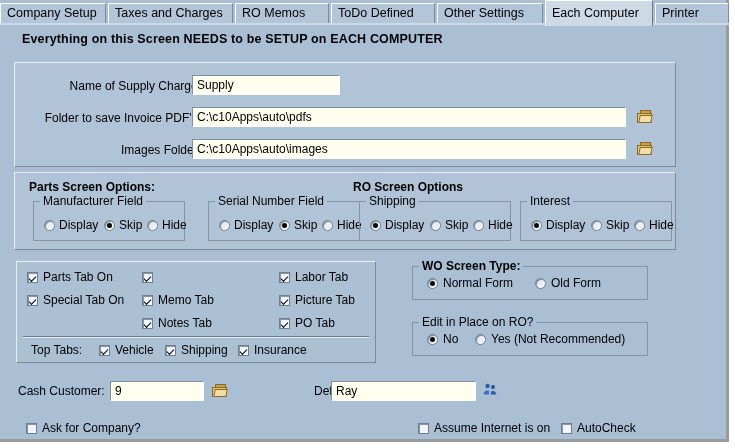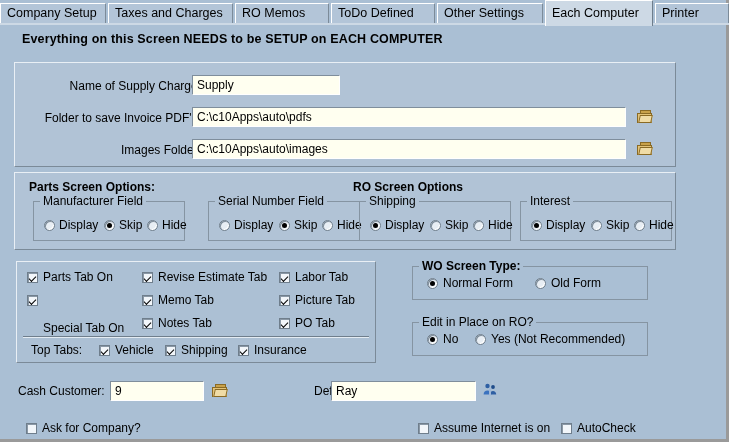--- a/index.html
+++ b/index.html
@@ -205,24 +205,23 @@
       <div class="rad" style="left:113px;top:18px;"></div>
       <div class="lbl" style="left:128px;top:16px;">Hide</div>
     </div>
   </div>
 
   <div class="panel flat" style="left:16px;top:261px;width:360px;height:102px;">
 
     <div class="chk on" style="left:10px;top:10px;"></div>
     <div class="lbl" style="left:26px;top:8px;">Parts Tab On</div>
     <div class="chk on" style="left:10px;top:33px;"></div>
-    <div class="lbl" style="left:26px;top:31px;margin-top:28px;">Special Tab On</div>
+    <div class="lbl" style="left:26px;top:31px;">Special Tab On</div>
 
     <div class="chk on" style="left:125px;top:10px;"></div>
-    <div class="lbl" style="left:141px;top:8px;">Revise Estimate Tab</div>
     <div class="chk on" style="left:125px;top:33px;"></div>
     <div class="lbl" style="left:141px;top:31px;">Memo Tab</div>
     <div class="chk on" style="left:125px;top:56px;"></div>
     <div class="lbl" style="left:141px;top:54px;">Notes Tab</div>
 
     <div class="chk on" style="left:262px;top:10px;"></div>
     <div class="lbl" style="left:278px;top:8px;">Labor Tab</div>
     <div class="chk on" style="left:262px;top:33px;"></div>
     <div class="lbl" style="left:278px;top:31px;">Picture Tab</div>
     <div class="chk on" style="left:262px;top:56px;"></div>

